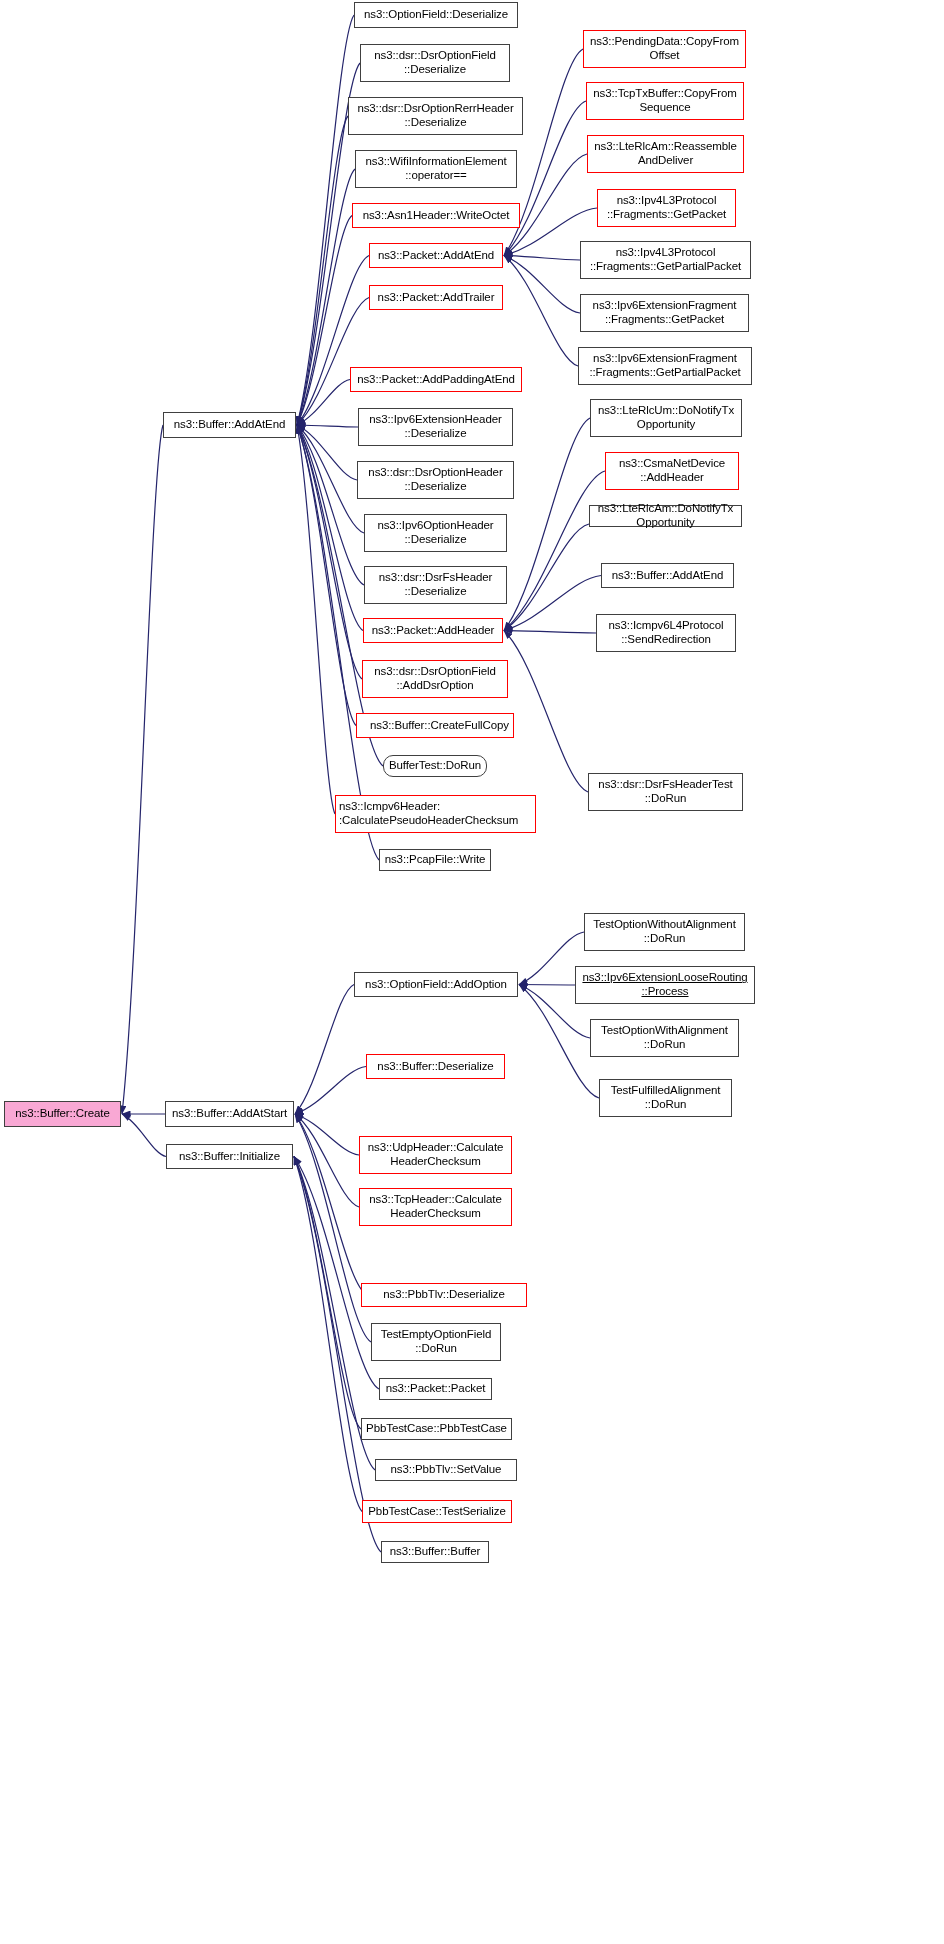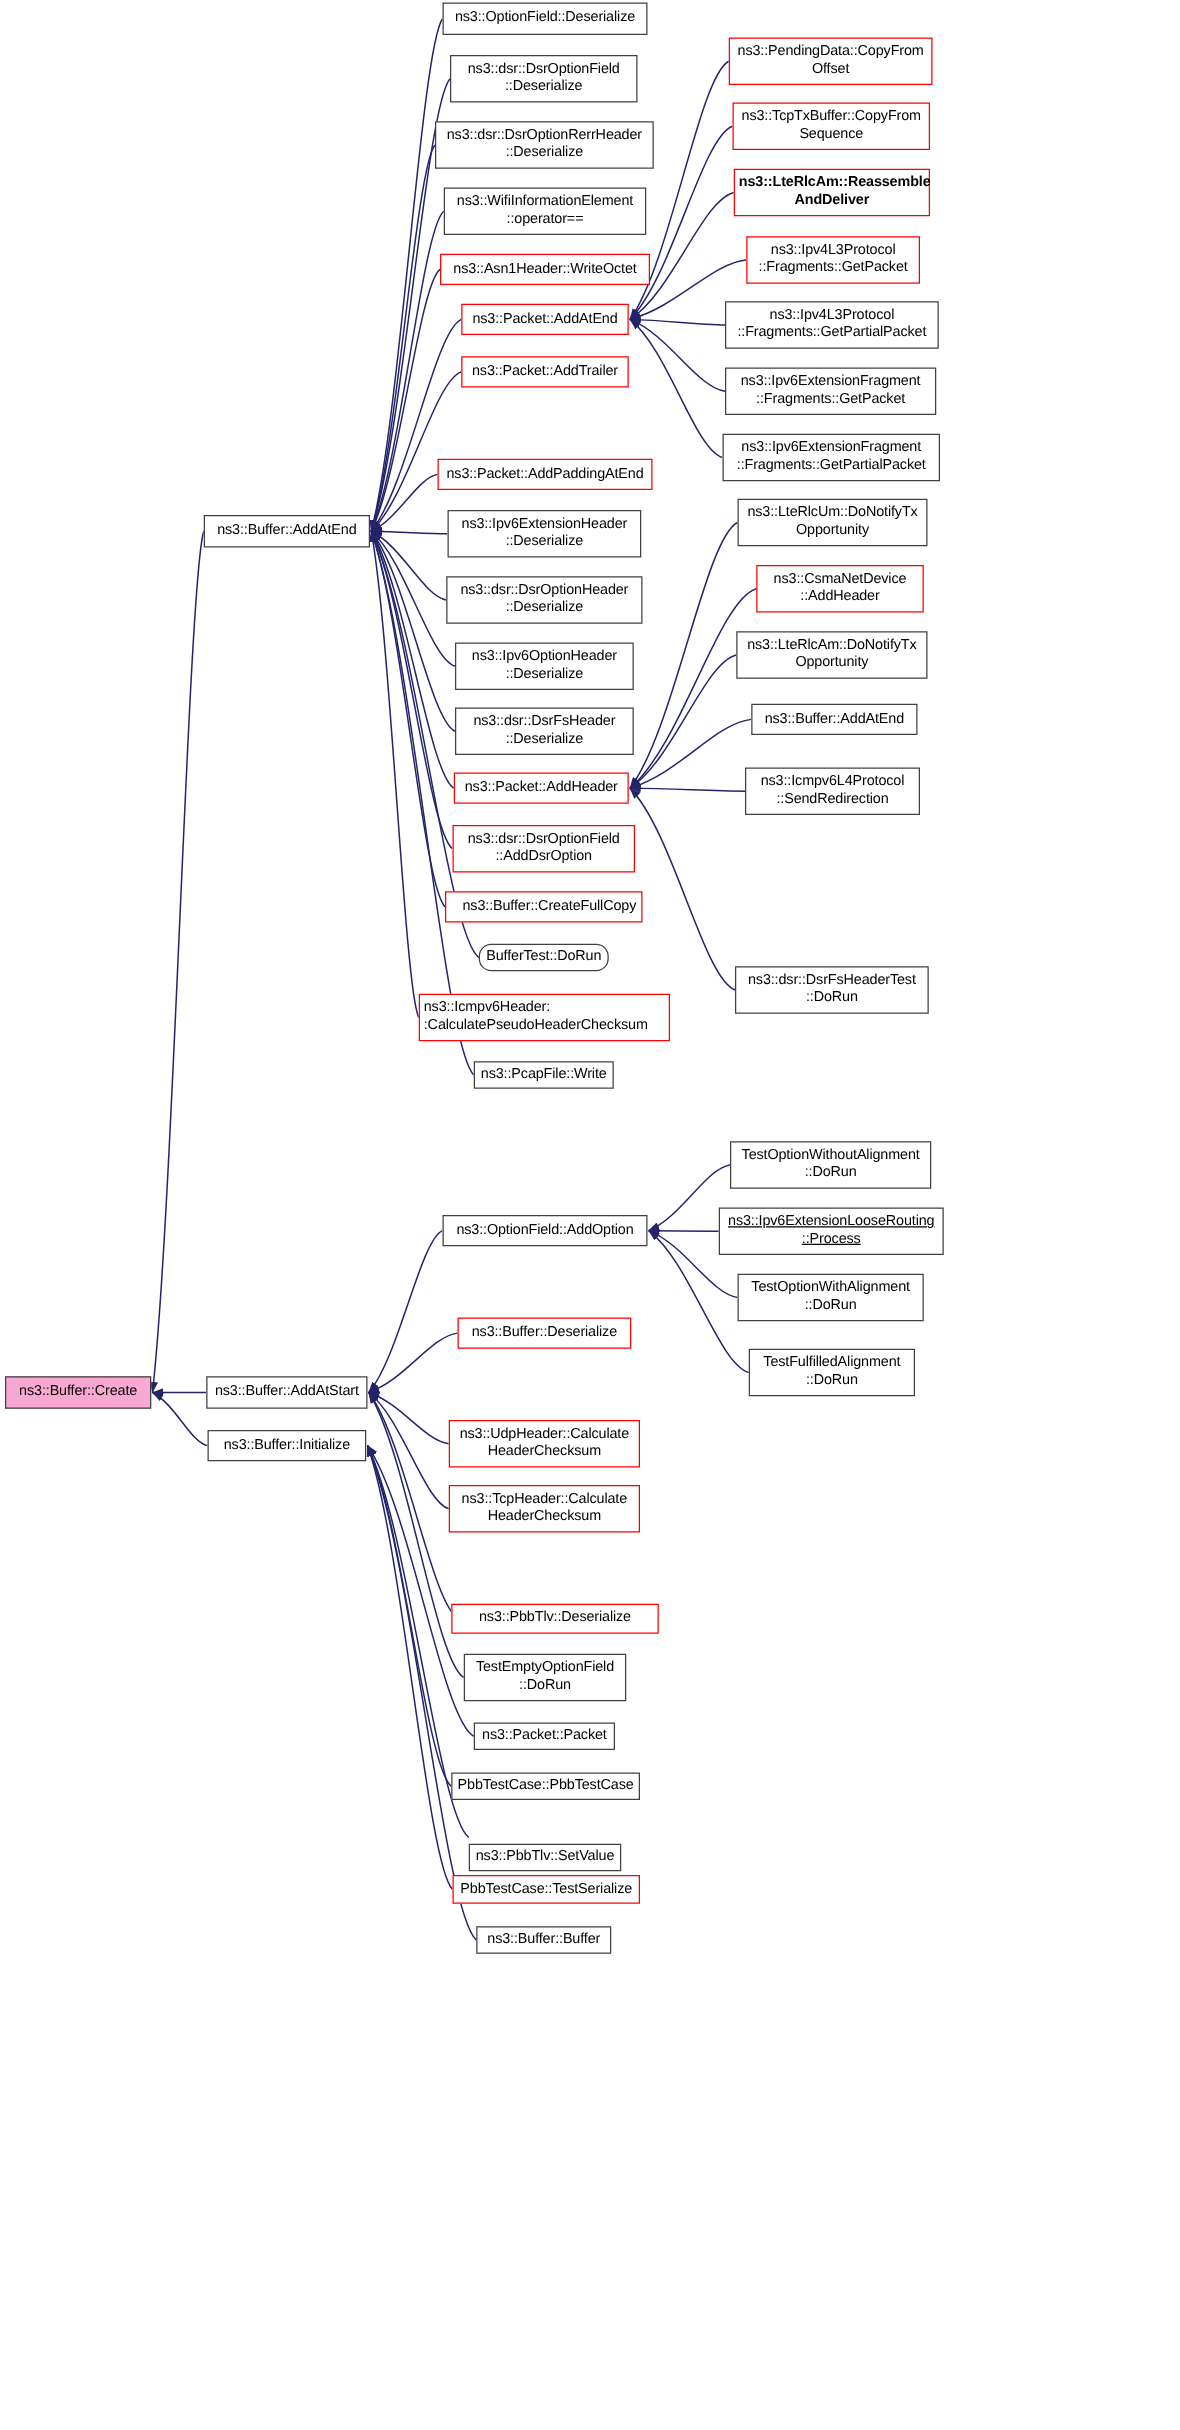--- a/index.html
+++ b/index.html
@@ -147,46 +147,46 @@
       <div class="node red" style="left: 366px; top: 1054px; width: 139px; height: 25px;"><span class="lbl">ns3::Buffer::Deserialize</span></div>
       <div class="node red" style="left: 359px; top: 1136px; width: 153px; height: 38px;"><span class="lbl">ns3::UdpHeader::Calculate
 HeaderChecksum</span></div>
       <div class="node red" style="left: 359px; top: 1188px; width: 153px; height: 38px;"><span class="lbl">ns3::TcpHeader::Calculate
 HeaderChecksum</span></div>
       <div class="node red" style="left: 361px; top: 1283px; width: 166px; height: 24px; justify-content: flex-end;"><span class="lbl">ns3::PbbTlv::Deserialize</span></div>
       <div class="node" style="left: 371px; top: 1323px; width: 130px; height: 38px;"><span class="lbl">TestEmptyOptionField
 ::DoRun</span></div>
       <div class="node" style="left: 379px; top: 1378px; width: 113px; height: 22px;"><span class="lbl">ns3::Packet::Packet</span></div>
       <div class="node" style="left: 361px; top: 1418px; width: 151px; height: 22px;"><span class="lbl">PbbTestCase::PbbTestCase</span></div>
-      <div class="node" style="left: 375px; top: 1459px; width: 122px; height: 22px; margin-top: 16px;"><span class="lbl">ns3::PbbTlv::SetValue</span></div>
+      <div class="node" style="left: 375px; top: 1459px; width: 142px; height: 22px;"><span class="lbl">ns3::PbbTlv::SetValue</span></div>
       <div class="node red" style="left: 362px; top: 1500px; width: 150px; height: 23px;"><span class="lbl">PbbTestCase::TestSerialize</span></div>
       <div class="node" style="left: 381px; top: 1541px; width: 108px; height: 22px;"><span class="lbl">ns3::Buffer::Buffer</span></div>
       <div class="node" style="left: 163px; top: 412px; width: 133px; height: 26px;"><span class="lbl">ns3::Buffer::AddAtEnd</span></div>
       <div class="node" style="left: 165px; top: 1101px; width: 129px; height: 26px;"><span class="lbl">ns3::Buffer::AddAtStart</span></div>
       <div class="node" style="left: 166px; top: 1144px; width: 127px; height: 25px;"><span class="lbl">ns3::Buffer::Initialize</span></div>
       <div class="node root" style="left: 4px; top: 1101px; width: 117px; height: 26px;"><span class="lbl">ns3::Buffer::Create</span></div>
       <div class="node red" style="left: 583px; top: 30px; width: 163px; height: 38px;"><span class="lbl">ns3::PendingData::CopyFrom
 Offset</span></div>
       <div class="node red" style="left: 586px; top: 82px; width: 158px; height: 38px;"><span class="lbl">ns3::TcpTxBuffer::CopyFrom
 Sequence</span></div>
-      <div class="node red" style="left: 587px; top: 135px; width: 157px; height: 38px; font-weight: bold;"><span class="lbl">ns3::LteRlcAm::Reassemble
+      <div class="node red" style="left: 587px; top: 135px; width: 157px; height: 38px;"><span class="lbl">ns3::LteRlcAm::Reassemble
 AndDeliver</span></div>
       <div class="node red" style="left: 597px; top: 189px; width: 139px; height: 38px;"><span class="lbl">ns3::Ipv4L3Protocol
 ::Fragments::GetPacket</span></div>
       <div class="node" style="left: 580px; top: 241px; width: 171px; height: 38px;"><span class="lbl">ns3::Ipv4L3Protocol
 ::Fragments::GetPartialPacket</span></div>
       <div class="node" style="left: 580px; top: 294px; width: 169px; height: 38px;"><span class="lbl">ns3::Ipv6ExtensionFragment
 ::Fragments::GetPacket</span></div>
       <div class="node" style="left: 578px; top: 347px; width: 174px; height: 38px;"><span class="lbl">ns3::Ipv6ExtensionFragment
 ::Fragments::GetPartialPacket</span></div>
       <div class="node" style="left: 590px; top: 399px; width: 152px; height: 38px;"><span class="lbl">ns3::LteRlcUm::DoNotifyTx
 Opportunity</span></div>
       <div class="node red" style="left: 605px; top: 452px; width: 134px; height: 38px;"><span class="lbl">ns3::CsmaNetDevice
 ::AddHeader</span></div>
-      <div class="node" style="left: 589px; top: 505px; width: 153px; height: 38px;"><span class="lbl">ns3::LteRlcAm::DoNotifyTx
+      <div class="node" style="left: 589px; top: 505px; width: 153px; height: 22px;"><span class="lbl">ns3::LteRlcAm::DoNotifyTx
 Opportunity</span></div>
       <div class="node" style="left: 601px; top: 563px; width: 133px; height: 25px;"><span class="lbl">ns3::Buffer::AddAtEnd</span></div>
       <div class="node" style="left: 596px; top: 614px; width: 140px; height: 38px;"><span class="lbl">ns3::Icmpv6L4Protocol
 ::SendRedirection</span></div>
       <div class="node" style="left: 588px; top: 773px; width: 155px; height: 38px;"><span class="lbl">ns3::dsr::DsrFsHeaderTest
 ::DoRun</span></div>
       <div class="node" style="left: 584px; top: 913px; width: 161px; height: 38px;"><span class="lbl">TestOptionWithoutAlignment
 ::DoRun</span></div>
       <div class="node" style="left: 575px; top: 966px; width: 180px; height: 38px; text-decoration: underline;"><span class="lbl">ns3::Ipv6ExtensionLooseRouting
 ::Process</span></div>

